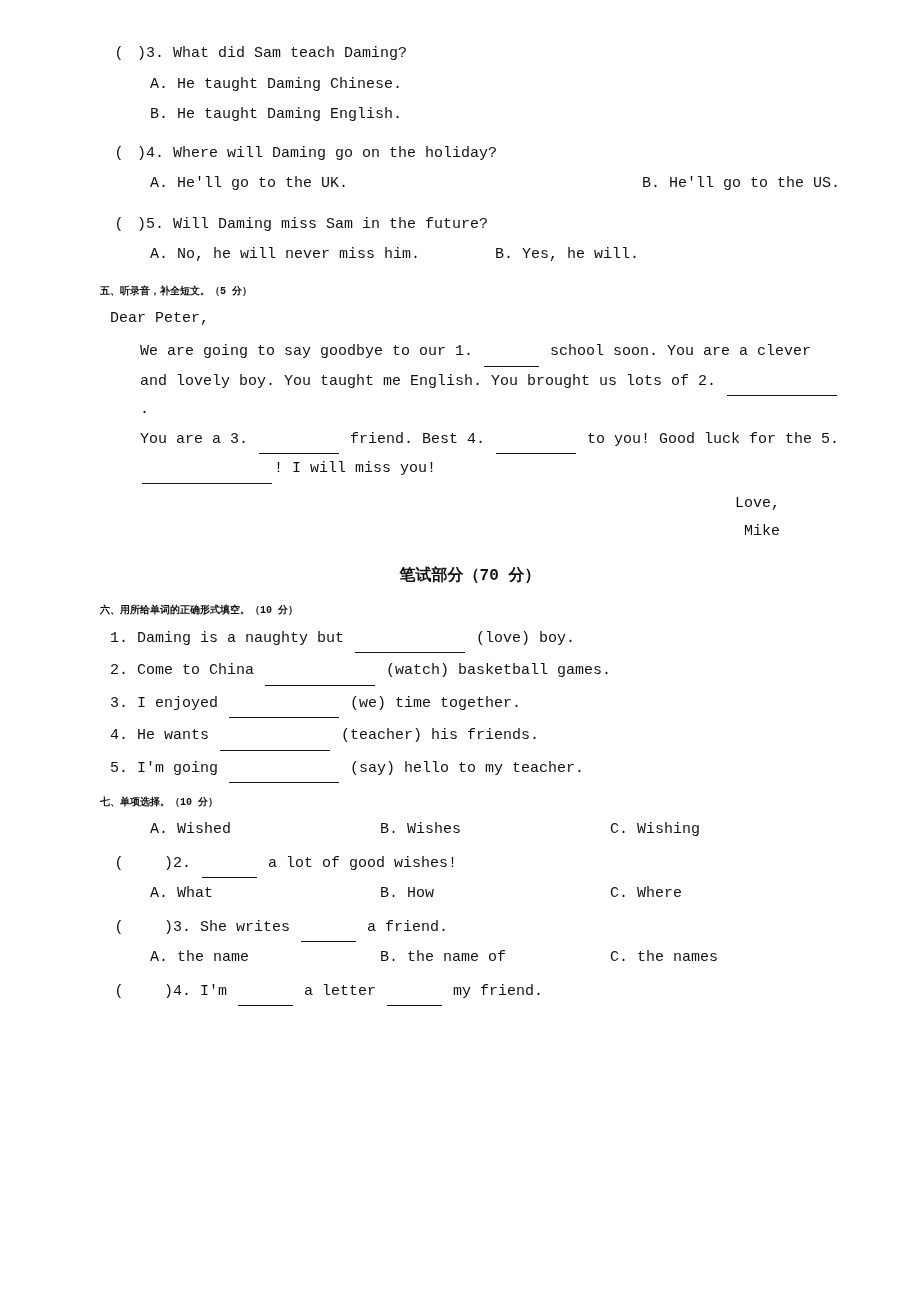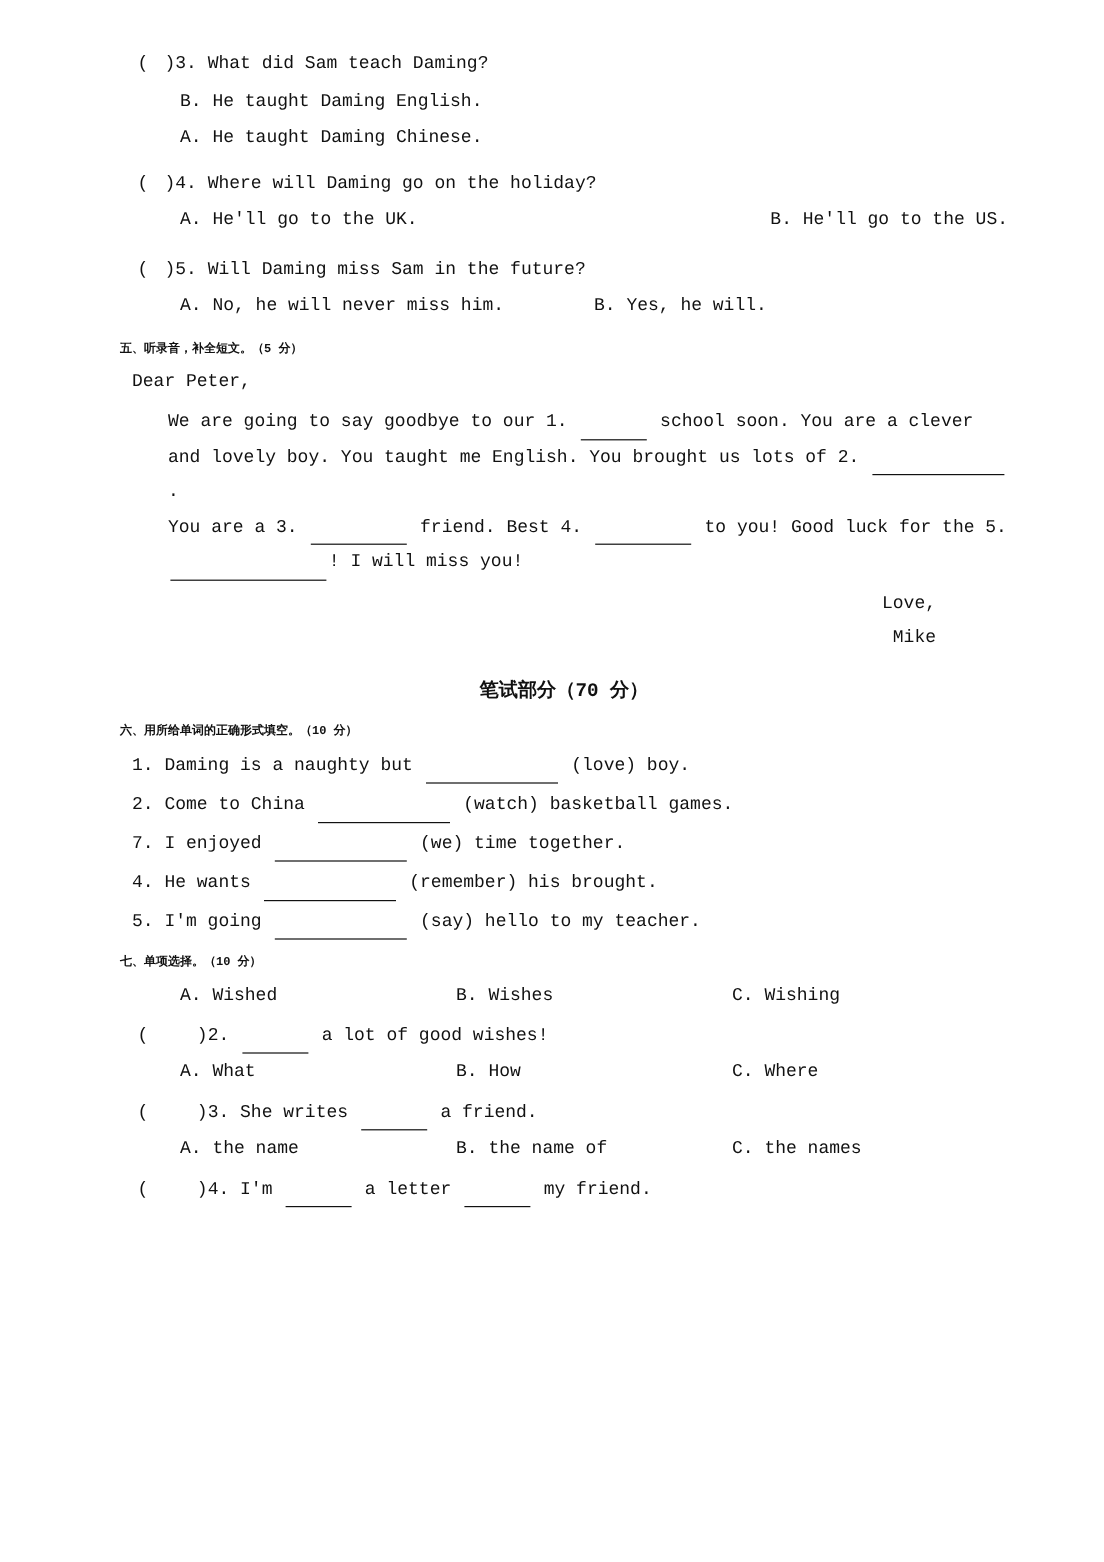--- a/index.html
+++ b/index.html
@@ -93,24 +93,24 @@
   </style>
 </head>
 <body>
 
 <div class="section">
   <div class="question-block">
     <span class="paren">(</span>
     <span>)3. What did Sam teach Daming?</span>
   </div>
   <div class="choice-block">
+    <span>A. He taught Daming Chinese.</span>
+  </div>
+  <div class="choice-block">
     <span>B. He taught Daming English.</span>
-  </div>
-  <div class="choice-block">
-    <span>A. He taught Daming Chinese.</span>
   </div>
 </div>
 
 <div class="section">
   <div class="question-block">
     <span class="paren">(</span>
     <span>)4. Where will Daming go on the holiday?</span>
   </div>
   <div class="two-col" style="padding-left:50px;">
     <div class="choice-block" style="padding-left:0;flex:1;">
@@ -166,24 +166,24 @@
 
 <div class="section">
   <div class="section-title">六、用所给单词的正确形式填空。（10 分）</div>
   <div class="num-list-item">
     <span>1. Daming is a naughty but </span><span class="blank blank-lg">&nbsp;</span><span> (love) boy.</span>
   </div>
   <div class="num-list-item">
     <span>2. Come to China </span><span class="blank blank-lg">&nbsp;</span><span> (watch) basketball games.</span>
   </div>
   <div class="num-list-item">
-    <span>7. I enjoyed </span><span class="blank blank-lg">&nbsp;</span><span> (we) time together.</span>
-  </div>
-  <div class="num-list-item">
-    <span>4. He wants </span><span class="blank blank-lg">&nbsp;</span><span> (remember) his brought.</span>
+    <span>3. I enjoyed </span><span class="blank blank-lg">&nbsp;</span><span> (we) time together.</span>
+  </div>
+  <div class="num-list-item">
+    <span>4. He wants </span><span class="blank blank-lg">&nbsp;</span><span> (teacher) his friends.</span>
   </div>
   <div class="num-list-item">
     <span>5. I'm going </span><span class="blank blank-lg">&nbsp;</span><span> (say) hello to my teacher.</span>
   </div>
 </div>
 
 <div class="section" style="margin-top:8px;">
   <div class="section-title">七、单项选择。（10 分）</div>
 
   <div class="choice-wide">

